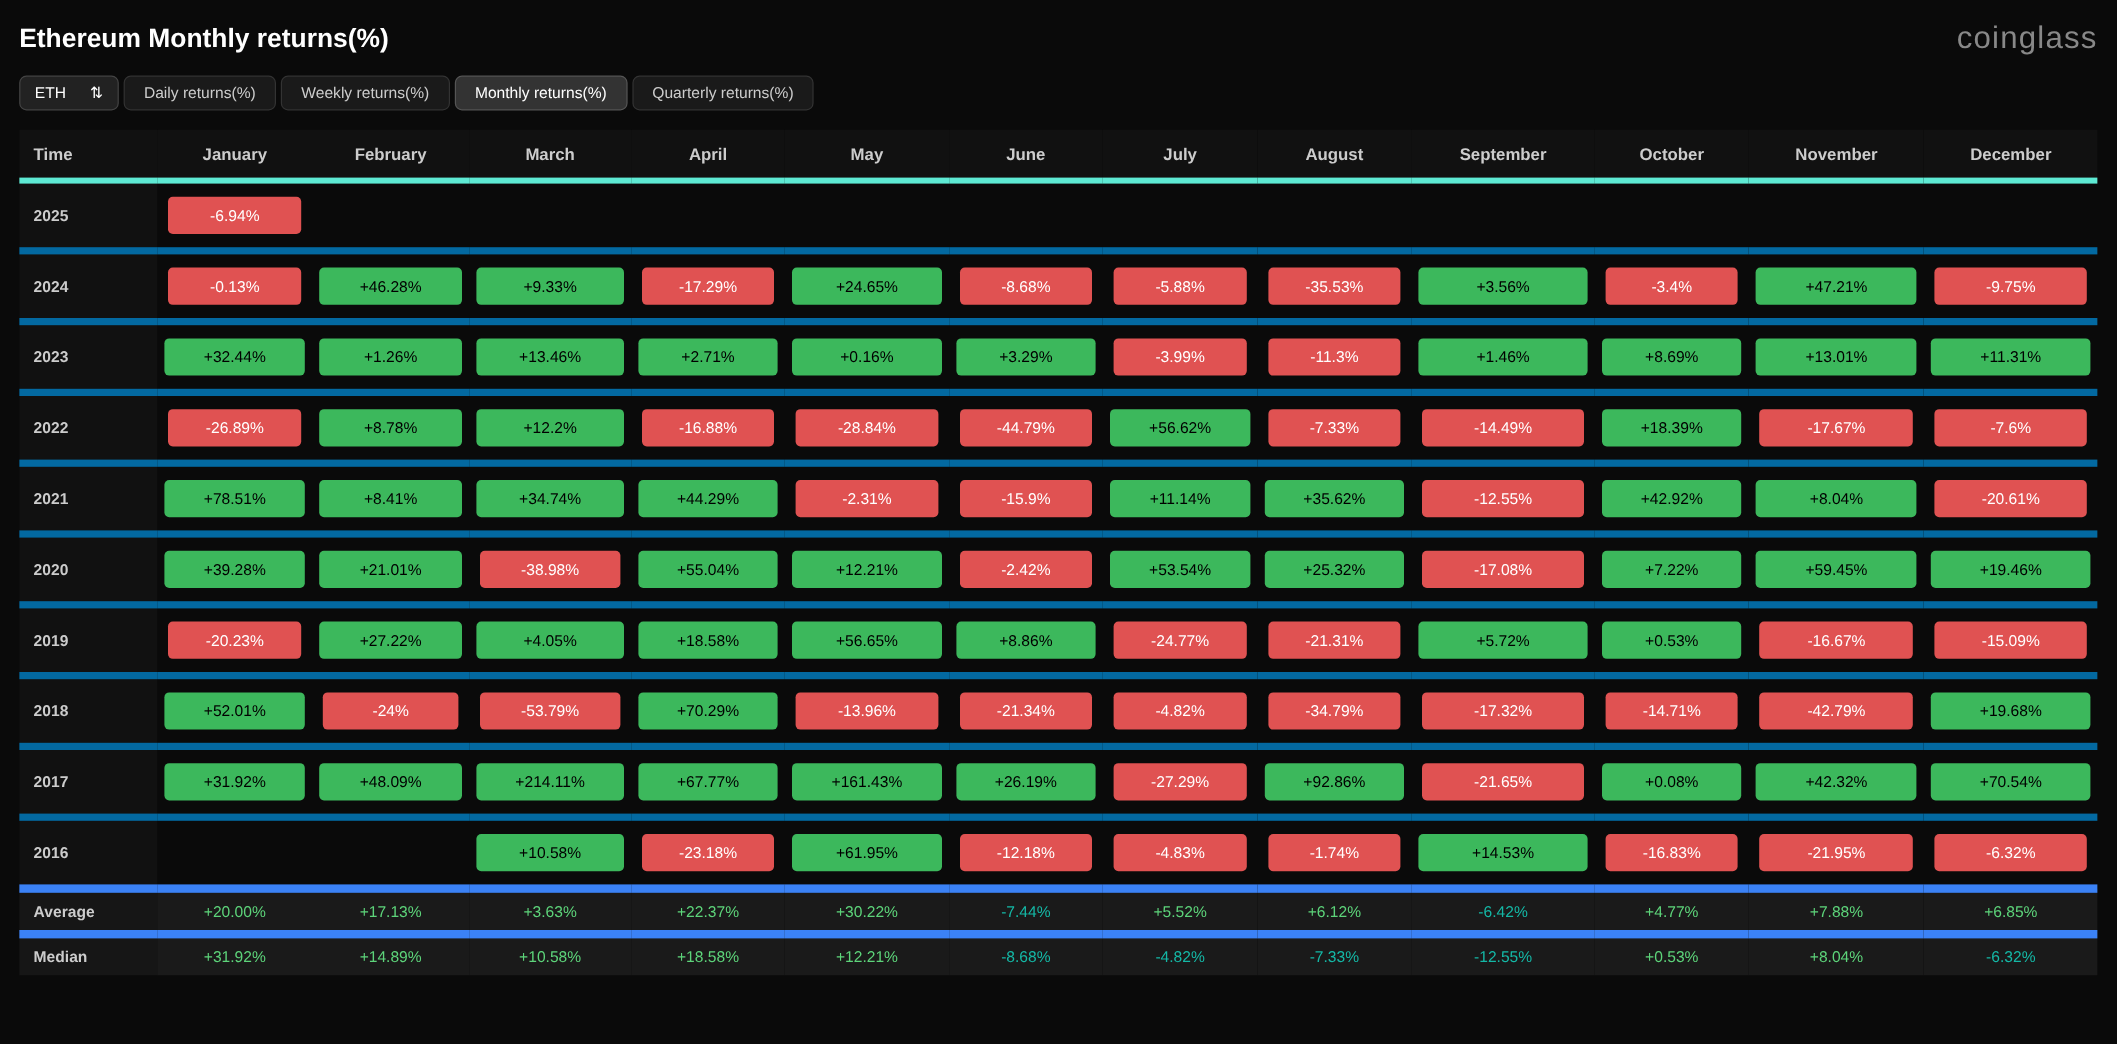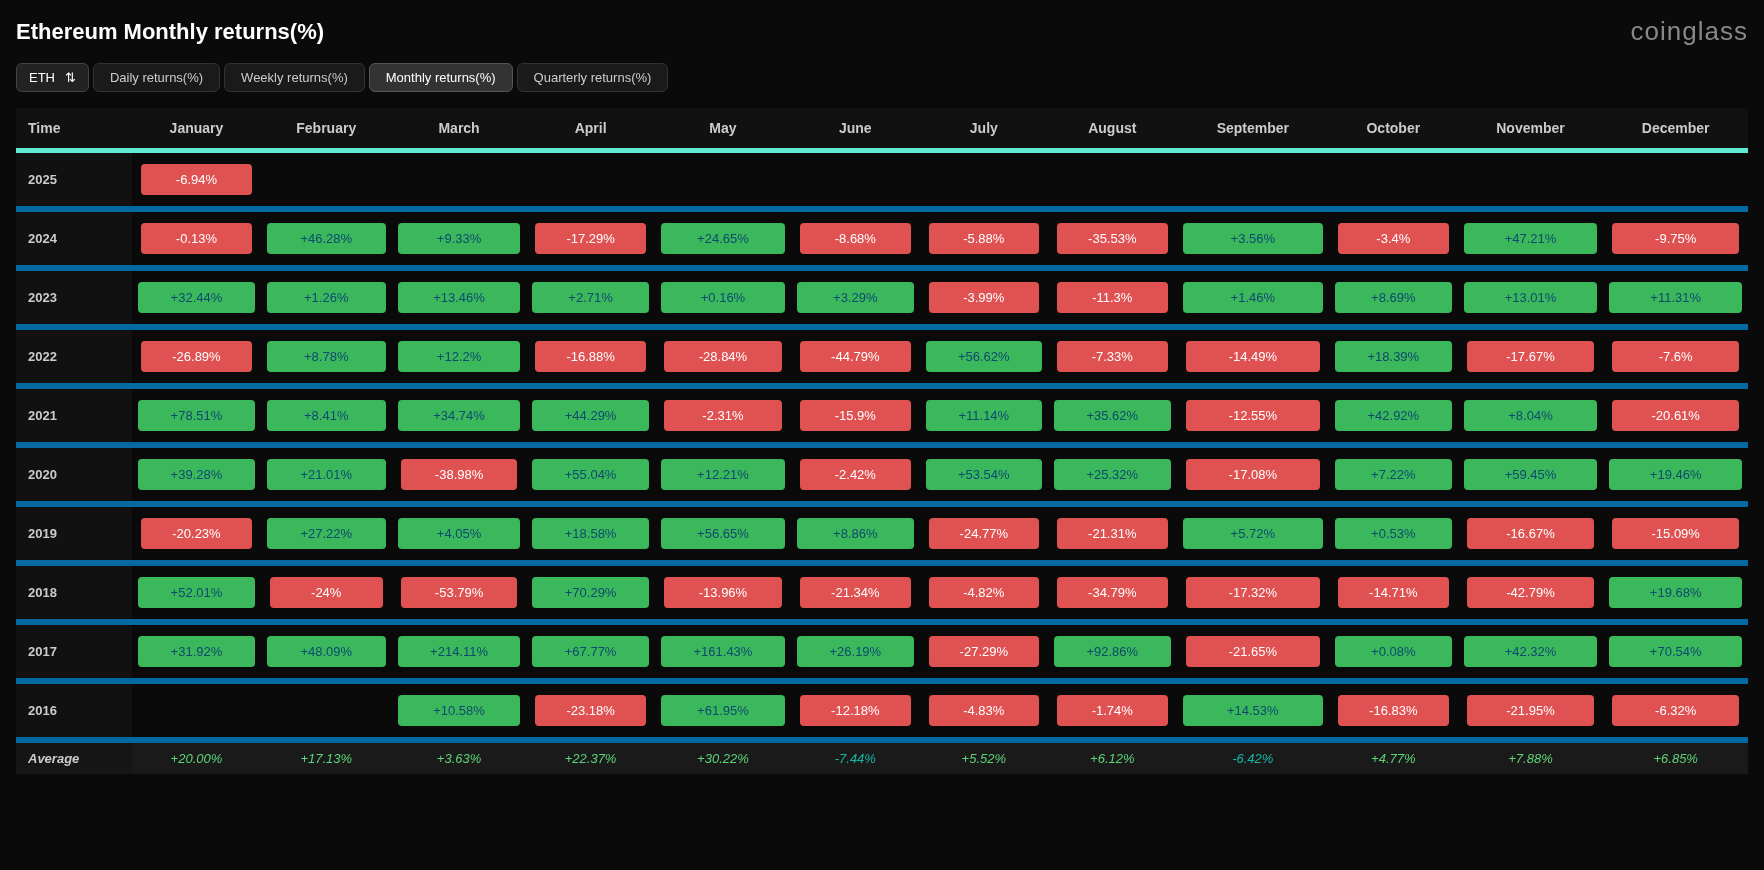--- a/index.html
+++ b/index.html
@@ -37,21 +37,21 @@
     .asset-selector {
       background: #222;
       color: #fff;
       border: 1px solid #444;
       border-radius: 6px;
       padding: 6px 12px;
       font-size: 13px;
       cursor: pointer;
       display: flex;
       align-items: center;
-      gap: 10px;
+      gap: 20px;
     }
     .tab-btn {
       background: #1a1a1a;
       color: #ccc;
       border: 1px solid #333;
       border-radius: 6px;
       padding: 6px 16px;
       font-size: 13px;
       cursor: pointer;
       text-align: center;
@@ -92,21 +92,21 @@
     }
     tbody td:first-child {
       text-align: left;
       padding-left: 12px;
       color: #ccc;
       font-weight: 600;
       background: #111;
     }
     .cell-green {
       background: #3cb85c;
-      color: #0c4a6e;
+      color: #000000;
       border-radius: 4px;
       padding: 8px 4px;
       margin: 2px;
       display: block;
     }
     .cell-red {
       background: #e05252;
       color: #fff;
       border-radius: 4px;
       padding: 8px 4px;
@@ -117,22 +117,21 @@
       display: block;
       padding: 8px 4px;
       margin: 2px;
     }
     tfoot tr td {
       background: #1a1a1a;
       color: #ccc;
       padding: 8px 4px;
       text-align: center;
       font-size: 13px;
-      border-top: 1px solid #3b82f6;
-      font-style: italic;
+      border-top: 7px solid #3b82f6;
     }
     tfoot tr td:first-child {
       text-align: left;
       padding-left: 12px;
       font-weight: 600;
       background: #161616;
     }
     .foot-cell-green {
       color: #5dd47a;
     }
@@ -579,15 +578,30 @@
           <td class="foot-cell-green">+22.37%</td>
           <td class="foot-cell-green">+30.22%</td>
           <td class="foot-cell-red">-7.44%</td>
           <td class="foot-cell-green">+5.52%</td>
           <td class="foot-cell-green">+6.12%</td>
           <td class="foot-cell-red">-6.42%</td>
           <td class="foot-cell-green">+4.77%</td>
           <td class="foot-cell-green">+7.88%</td>
           <td class="foot-cell-green">+6.85%</td>
         </tr>
+        <tr>
+          <td>Median</td>
+          <td class="foot-cell-green">+31.92%</td>
+          <td class="foot-cell-green">+14.89%</td>
+          <td class="foot-cell-green">+10.58%</td>
+          <td class="foot-cell-green">+18.58%</td>
+          <td class="foot-cell-green">+12.21%</td>
+          <td class="foot-cell-red">-8.68%</td>
+          <td class="foot-cell-red">-4.82%</td>
+          <td class="foot-cell-red">-7.33%</td>
+          <td class="foot-cell-red">-12.55%</td>
+          <td class="foot-cell-green">+0.53%</td>
+          <td class="foot-cell-green">+8.04%</td>
+          <td class="foot-cell-red">-6.32%</td>
+        </tr>
       </tfoot>
   </table>
 </div>
 
 </body></html>

